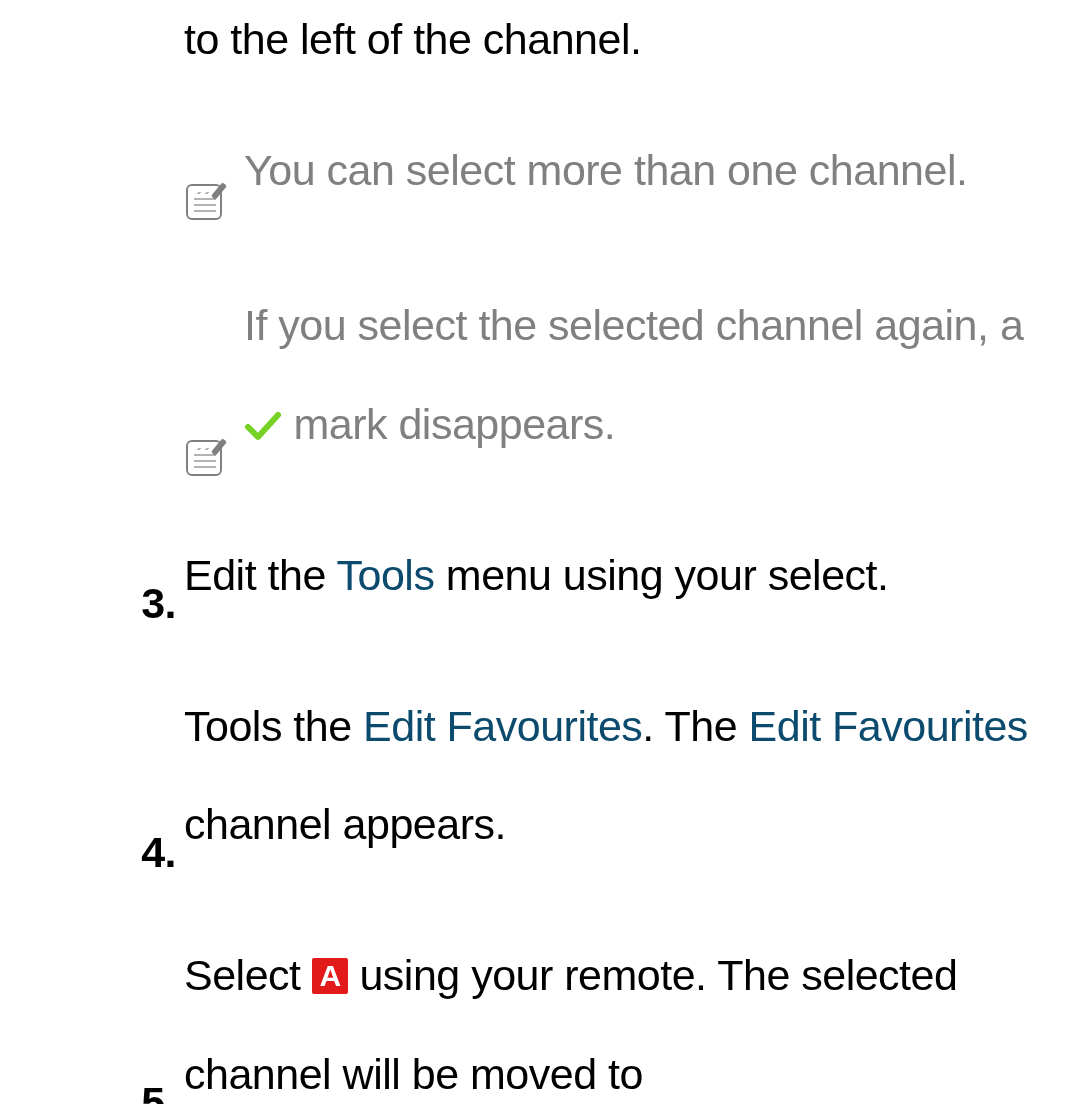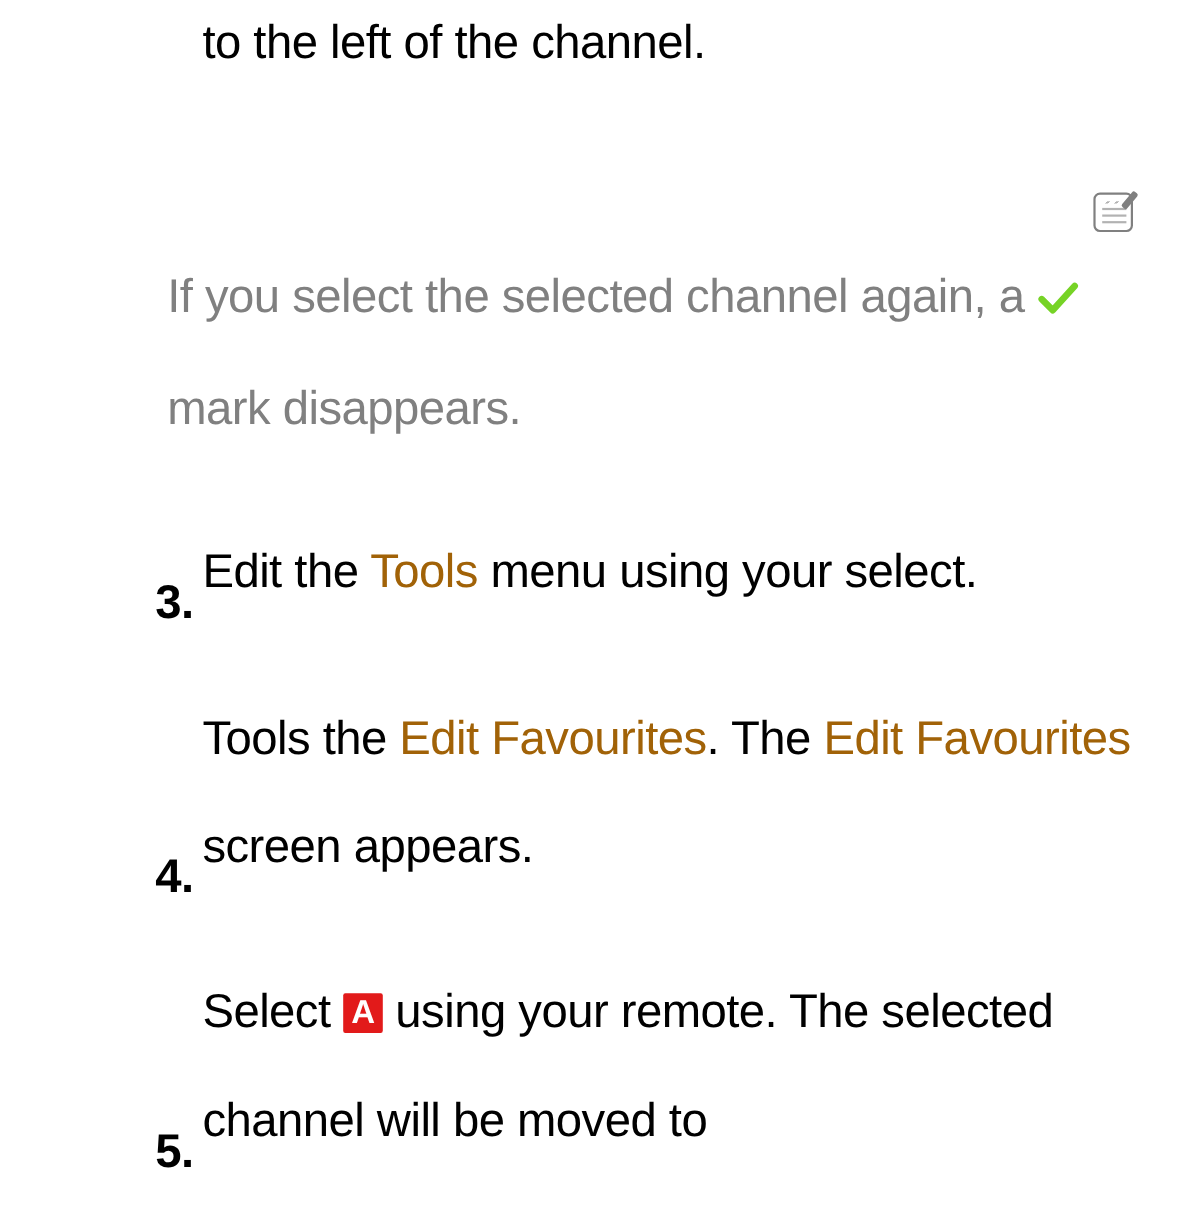--- a/index.html
+++ b/index.html
@@ -79,21 +79,21 @@
     position: absolute;
     right: -2px;
     top: -4px;
     width: 6px;
     height: 18px;
     background: #808080;
     transform: rotate(40deg);
     border-radius: 2px;
   }
   .hl {
-    color: #a16207;
+    color: #0c4a6e;
   }
   .check {
     display: inline-block;
     vertical-align: -2px;
   }
   .badge-a {
     display: inline-block;
     background: #e21a1a;
     color: #ffffff;
     font-weight: 700;
@@ -102,38 +102,45 @@
     width: 36px;
     height: 36px;
     text-align: center;
     vertical-align: 4px;
     border-radius: 2px;
   }
 
   
   .sp-lead   { margin-bottom: 60px; }
   .sp-note1  { margin-bottom: 56px; }
-  .sp-note2  { margin-bottom: 50px; flex-direction: column; }
+  .sp-note2  { margin-bottom: 50px; }
   .sp-step3  { margin-bottom: 52px; }
   .sp-step4  { margin-bottom: 52px; }
 
   
   .body { line-height: 2.3; }
   .lead-body { line-height: 1; }
 </style>
 </head>
 <body>
 
 <div class="page">
 
   <div class="row step sp-lead">
     <div class="marker"></div>
     <div class="body lead-body">to the left of the channel.</div>
   </div>
 
+  <div class="row note sp-note1">
+    <div class="marker"></div>
+    <div class="note-icon-wrap">
+      <div class="note-icon"></div>
+    </div>
+    <div class="body">You can select more than one channel.</div>
+  </div>
 
   <div class="row note sp-note2">
     <div class="marker"></div>
     <div class="note-icon-wrap">
       <div class="note-icon"></div>
     </div>
     <div class="body">
       <span>If you select the selected channel again, a </span><span class="check"><svg width="38" height="30" viewBox="0 0 38 30">
             <polyline points="4,16 14,26 34,4" fill="none" stroke="#76d326" stroke-width="6" stroke-linecap="round" stroke-linejoin="round"></polyline>
           </svg></span><span> mark disappears.</span>
@@ -143,21 +150,21 @@
   <div class="row step sp-step3">
     <div class="marker">3.</div>
     <div class="body">
       <span>Edit the </span><span class="hl">Tools</span><span> menu using your select.</span>
     </div>
   </div>
 
   <div class="row step sp-step4">
     <div class="marker">4.</div>
     <div class="body">
-      <span>Tools the </span><span class="hl">Edit Favourites</span><span>. The </span><span class="hl">Edit Favourites</span><span> screen appears.</span>
+      <span>Tools the </span><span class="hl">Edit Favourites</span><span>. The </span><span class="hl">Edit Favourites</span><span> channel appears.</span>
     </div>
   </div>
 
   <div class="row step">
     <div class="marker">5.</div>
     <div class="body">
       <span>Select </span><span class="badge-a">A</span><span> using your remote. The selected channel will be moved to</span>
     </div>
   </div>
 

